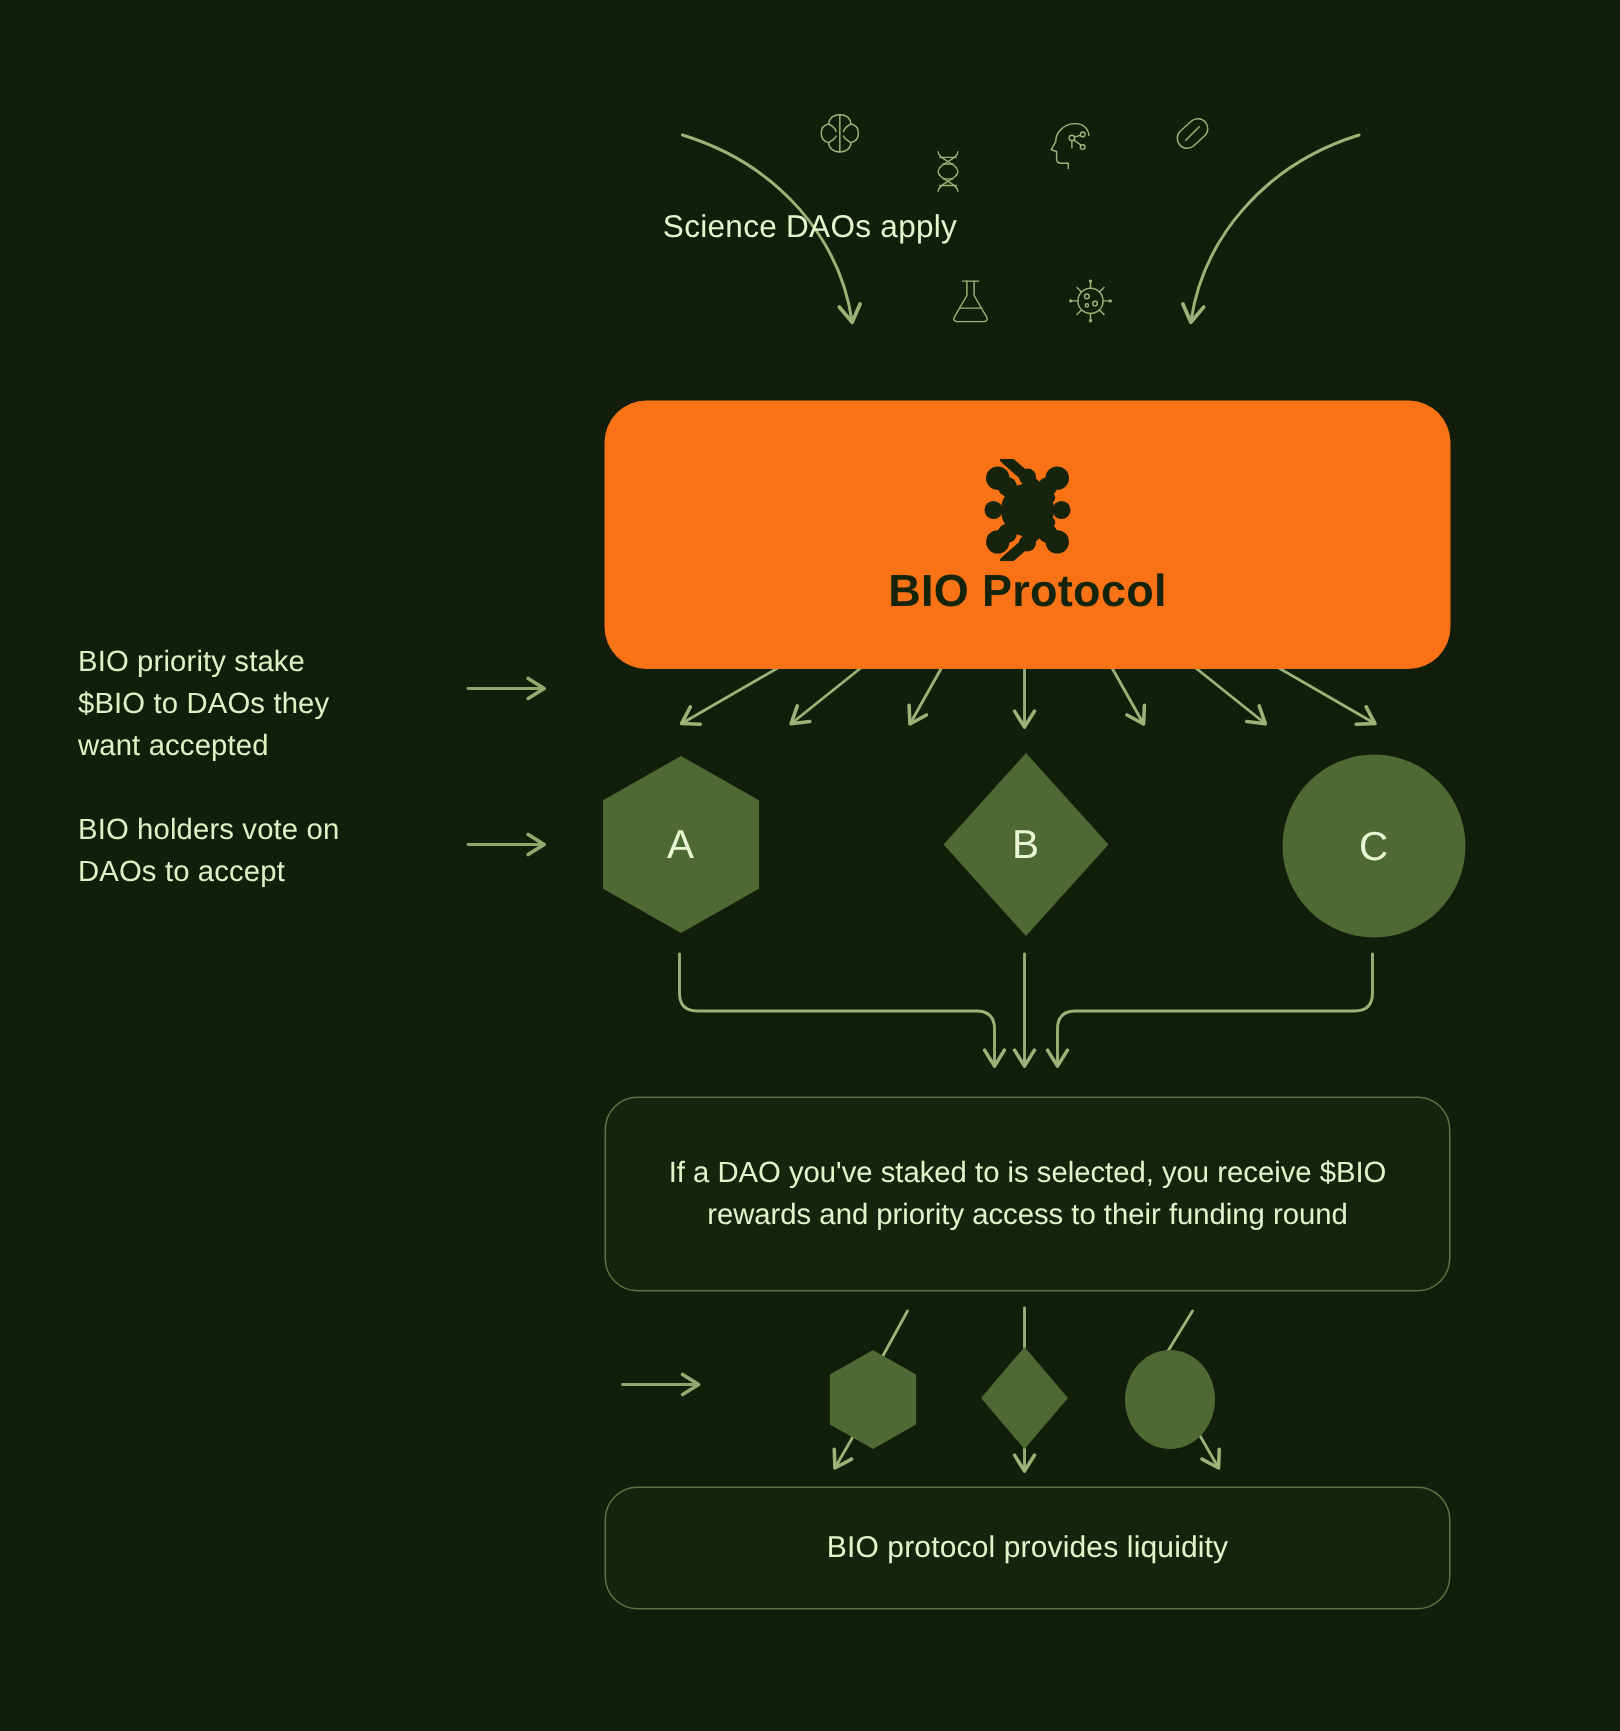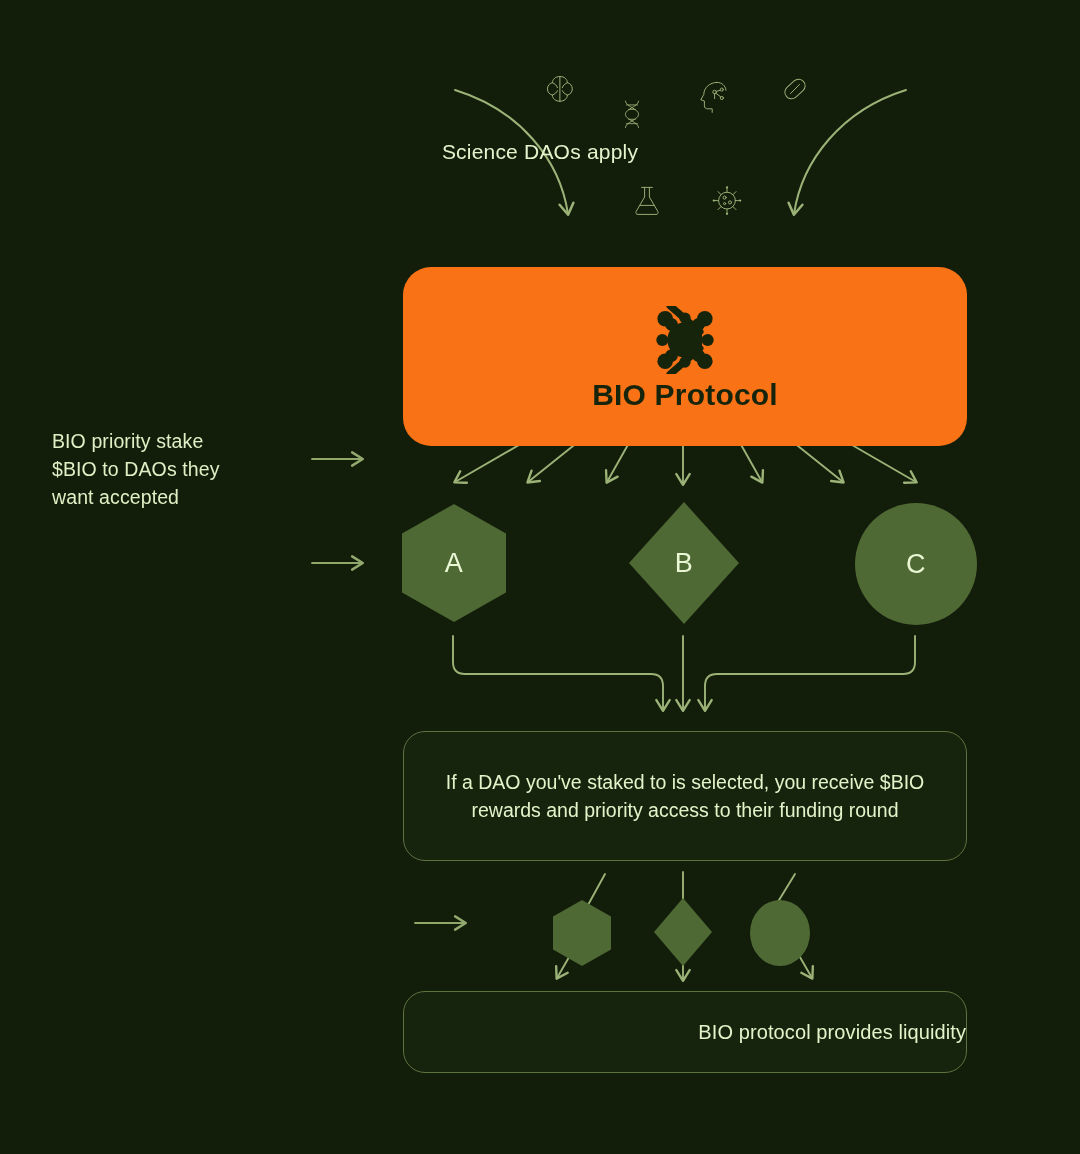--- a/index.html
+++ b/index.html
@@ -143,21 +143,21 @@
     left: 403px;
     top: 991px;
     width: 564px;
     height: 82px;
     box-sizing: border-box;
     border: 1.4px solid #5d7341;
     border-radius: 22px;
     background: #17240d;
     display: flex;
     align-items: center;
-    justify-content: flex-end;
+    justify-content: center;
   }
   #liquidity-text {
     color: #e3f3ca;
     font-size: 20px;
     letter-spacing: 0.1px;
   }
 </style>
 </head>
 <body>
 
@@ -305,20 +305,22 @@
         <circle cx="31" cy="70" r="9"></circle>
         <circle cx="69" cy="70" r="9"></circle>
       </g>
     </svg>
     <div id="bio-title">BIO Protocol</div>
   </div>
 
   <div id="label-stake" class="side-label">BIO priority stake
 $BIO to DAOs they
 want accepted</div>
+  <div id="label-vote" class="side-label">BIO holders vote on
+DAOs to accept</div>
 
   <div id="node-a" class="node-shape node-fill">
     <span>A</span>
   </div>
   <div id="node-b" class="node-shape node-fill">
     <span>B</span>
   </div>
   <div id="node-c" class="node-shape node-fill">
     <span>C</span>
   </div>

